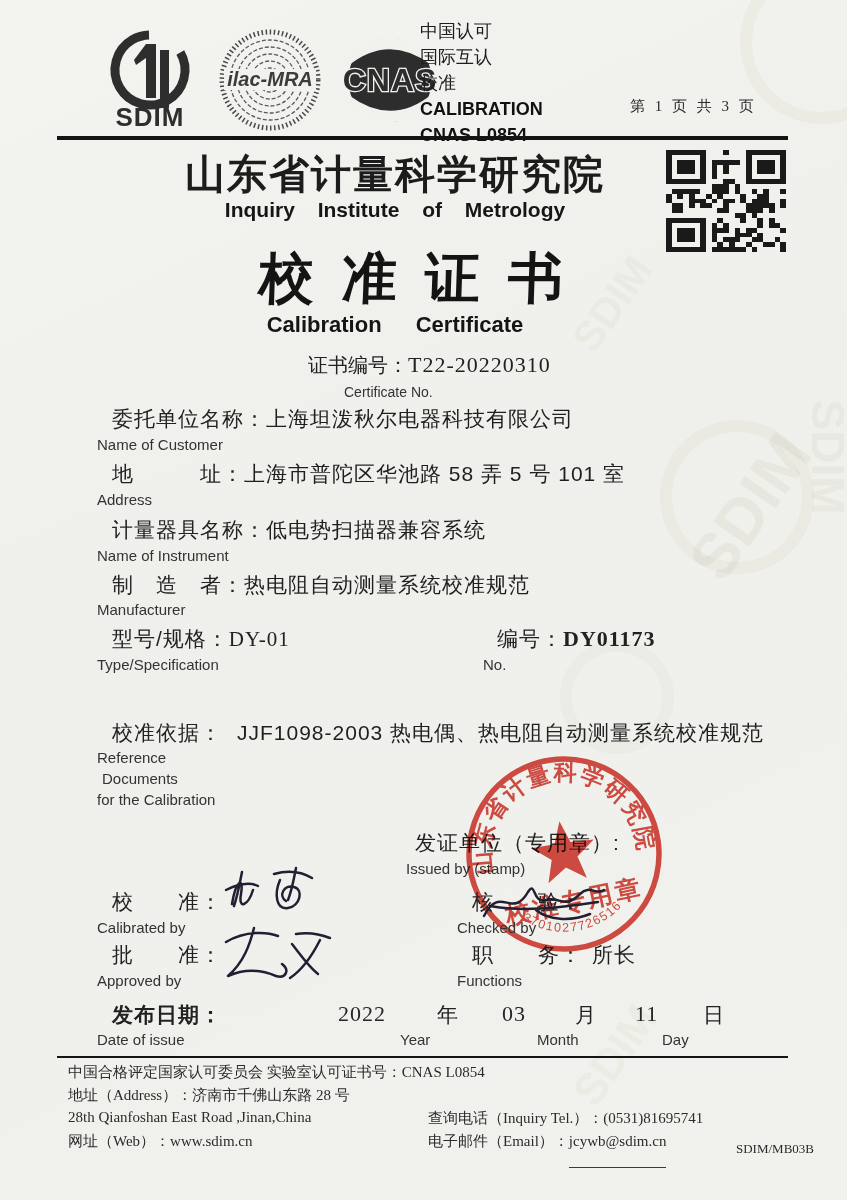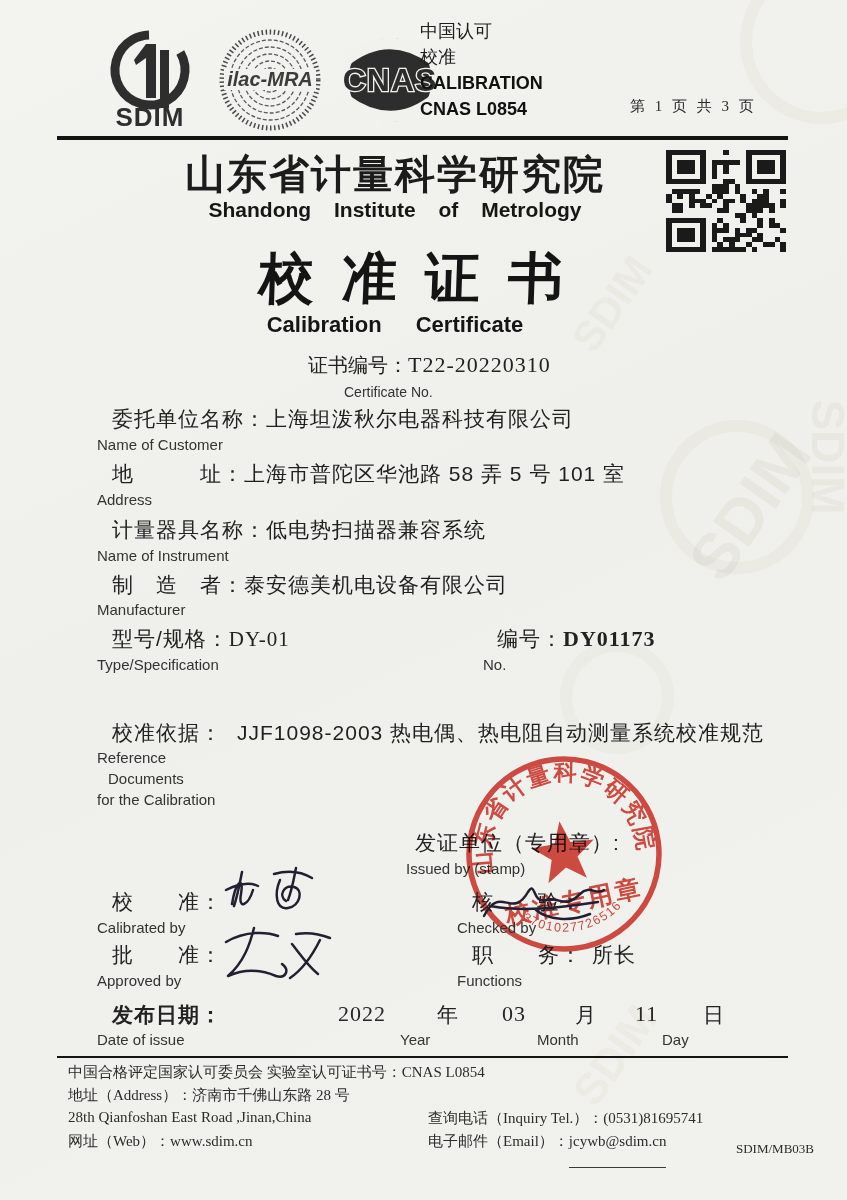--- a/index.html
+++ b/index.html
@@ -61,31 +61,32 @@
     <svg width="120" height="90" viewBox="0 0 120 90">
       <circle cx="60" cy="44" r="42" fill="#2d2d2d"></circle>
       <path d="M14,26 Q58,-10 104,24" stroke="#f1f2ed" stroke-width="11" fill="none"></path>
       <path d="M16,64 Q62,98 106,62" stroke="#f1f2ed" stroke-width="11" fill="none"></path>
       <text x="60" y="55" text-anchor="middle" font-family="Liberation Sans, sans-serif" font-weight="bold" font-size="32" fill="#2d2d2d" stroke="#f1f2ed" stroke-width="2.6" paint-order="stroke" letter-spacing="1">CNAS</text>
     </svg>
   </div>
 
   <div class="abs" style="left:420px;top:18px;width:210px;">
     <div class="accred-cn serif">中国认可</div>
+    <div class="accred-cn serif">国际互认</div>
     <div class="accred-cn serif">校准</div>
     <div class="accred-en">CALIBRATION</div>
     <div class="accred-en">CNAS L0854</div>
   </div>
 
   <div class="abs serif" style="left:630px;top:97px;font-size:15px;letter-spacing:3px;color:#2a2a2a;">第 1 页 共 3 页</div>
 
   <div class="abs rule" style="left:57px;top:136px;width:731px;height:4px;"></div>
 
   <div class="abs serif" style="left:0;top:147px;width:790px;text-align:center;font-size:40px;font-weight:600;letter-spacing:2px;color:#1c1c1c;">山东省计量科学研究院</div>
-  <div class="abs sans" style="left:0;top:198px;width:790px;text-align:center;font-size:21px;font-weight:bold;word-spacing:17px;color:#161616;">Shandong Institute of Metrology</div>
+  <div class="abs sans" style="left:0;top:198px;width:790px;text-align:center;font-size:21px;font-weight:bold;word-spacing:17px;color:#161616;">Inquiry Institute of Metrology</div>
 
   <div class="abs" style="left:666px;top:150px;width:120px;height:102px;">
     <svg id="qr-svg" width="120" height="102" viewBox="0 0 21 21" preserveAspectRatio="none" shape-rendering="crispEdges" fill="#1a1a1a">
         <rect x="10" y="0" width="1" height="1"></rect>
         <rect x="8" y="2" width="1" height="1"></rect>
         <rect x="9" y="2" width="1" height="1"></rect>
         <rect x="10" y="2" width="1" height="1"></rect>
         <rect x="11" y="2" width="1" height="1"></rect>
         <rect x="12" y="2" width="1" height="1"></rect>
         <rect x="8" y="3" width="1" height="1"></rect>
@@ -225,37 +226,37 @@
     <span>地　　　址：</span><span class="cn-value">上海市普陀区华池路 58 弄 5 号 101 室</span>
   </div>
   <div class="abs en-sub" style="left:97px;top:491px;">Address</div>
 
   <div class="abs cn-label" style="left:95px;top:516px;">
     <span>计量器具名称：</span><span class="cn-value">低电势扫描器兼容系统</span>
   </div>
   <div class="abs en-sub" style="left:97px;top:547px;">Name of Instrument</div>
 
   <div class="abs cn-label" style="left:95px;top:571px;">
-    <span>制　造　者：</span><span class="cn-value">泰安德美机电设备有限公司</span>
+    <span>制　造　者：</span><span class="cn-value">热电阻自动测量系统校准规范</span>
   </div>
   <div class="abs en-sub" style="left:97px;top:601px;">Manufacturer</div>
 
   <div class="abs cn-label" style="left:95px;top:625px;">
     <span>型号/规格：</span><span class="serif" style="font-size:21px;">DY-01</span>
   </div>
   <div class="abs en-sub" style="left:97px;top:656px;">Type/Specification</div>
   <div class="abs cn-label" style="left:480px;top:625px;">
     <span>编号：</span><span class="serif" style="font-size:22px;font-weight:bold;letter-spacing:1px;">DY01173</span>
   </div>
   <div class="abs en-sub" style="left:483px;top:656px;">No.</div>
 
   <div class="abs cn-label" style="left:95px;top:719px;">校准依据：</div>
   <div class="abs cn-value" style="left:237px;top:719px;">JJF1098-2003 热电偶、热电阻自动测量系统校准规范</div>
   <div class="abs en-sub" style="left:97px;top:749px;">Reference</div>
-  <div class="abs en-sub" style="left:108px;top:770px;text-align:right;">Documents</div>
+  <div class="abs en-sub" style="left:102px;top:770px;text-align:right;">Documents</div>
   <div class="abs en-sub" style="left:97px;top:791px;">for the Calibration</div>
 
   <div class="abs cn-label" style="left:398px;top:829px;">发证单位（专用章）:</div>
   <div class="abs en-sub" style="left:406px;top:860px;">Issued by (stamp)</div>
 
   <div class="abs" style="left:458px;top:748px;width:212px;height:212px;mix-blend-mode:multiply;opacity:.9;transform:rotate(-8deg);">
     <svg width="212" height="212" viewBox="-106 -106 212 212">
       <defs>
         <path id="arcTop" d="M -71.5,19.2 A 74 74 0 1 1 71.5,19.2" fill="none"></path>
         <path id="arcBot" d="M -57,53 A 78 78 0 0 0 57,53" fill="none"></path>

